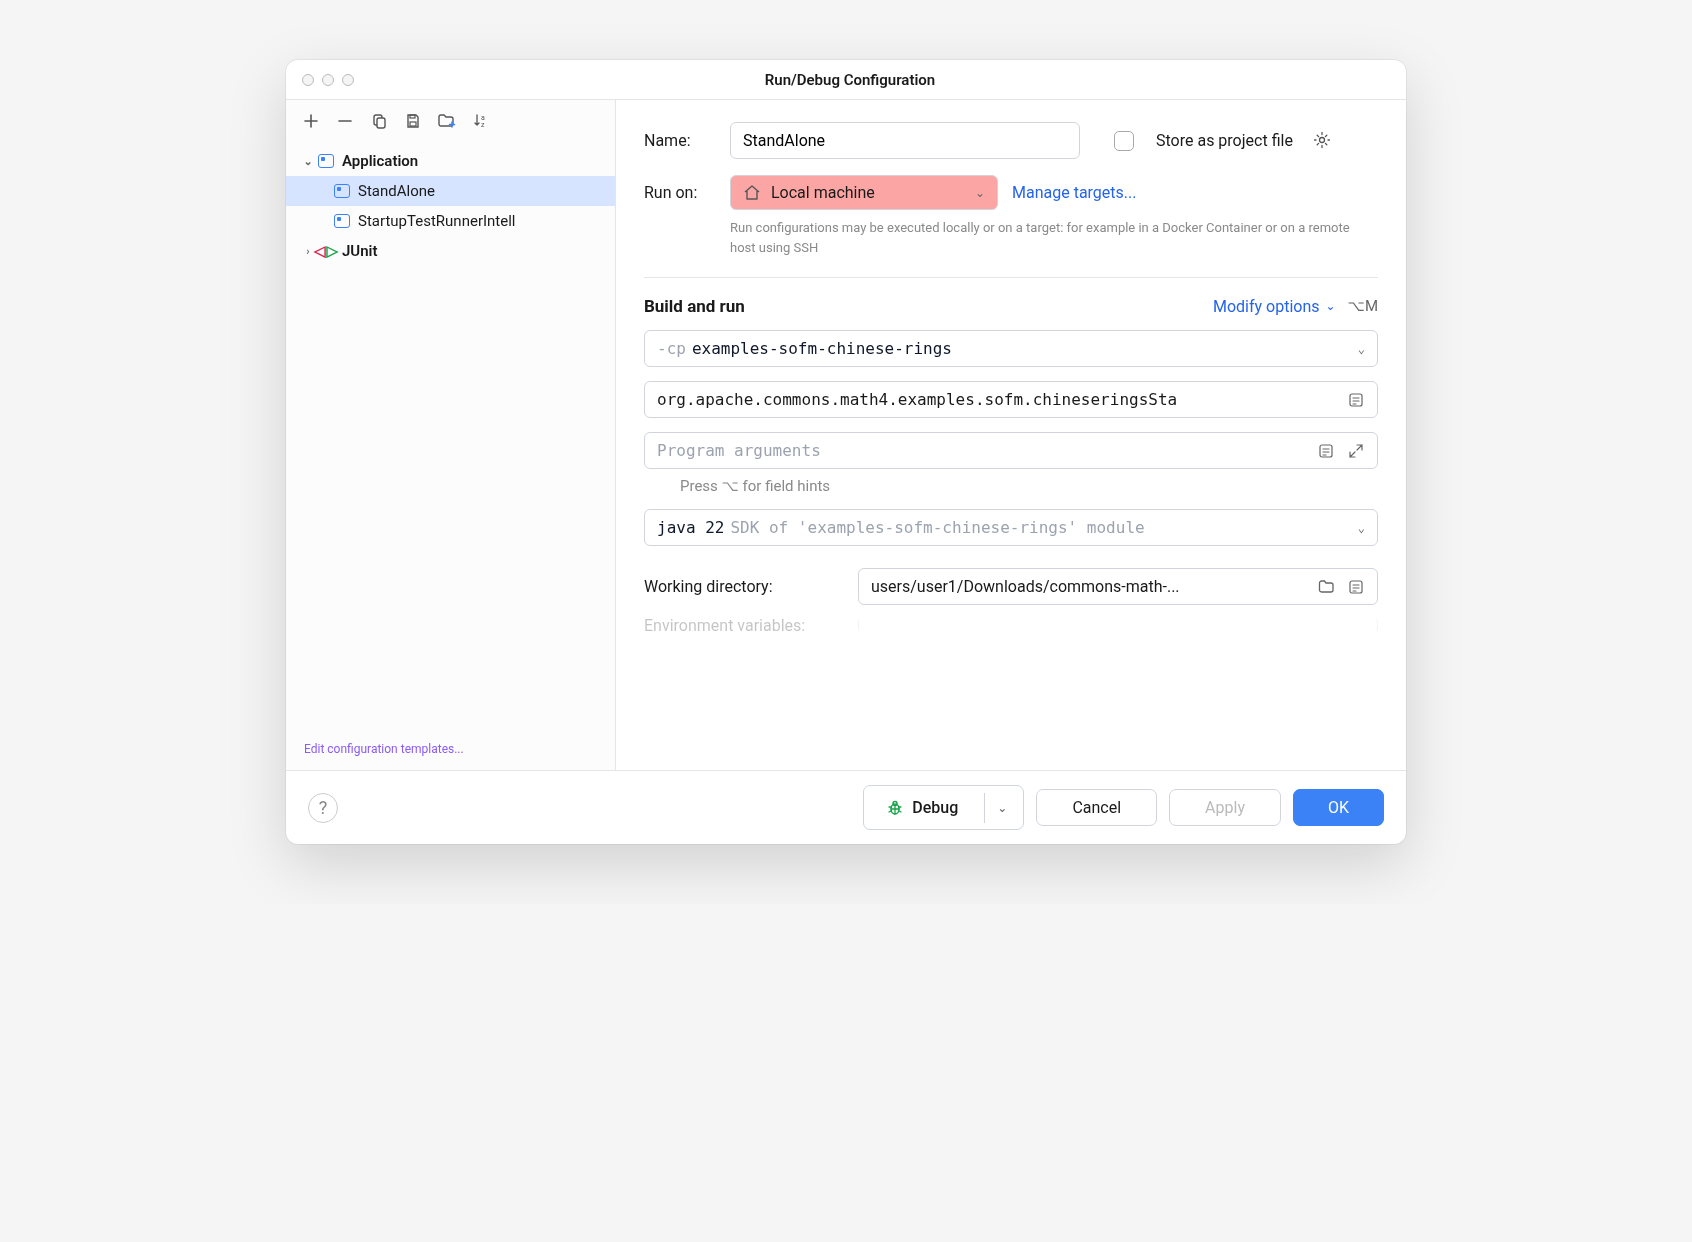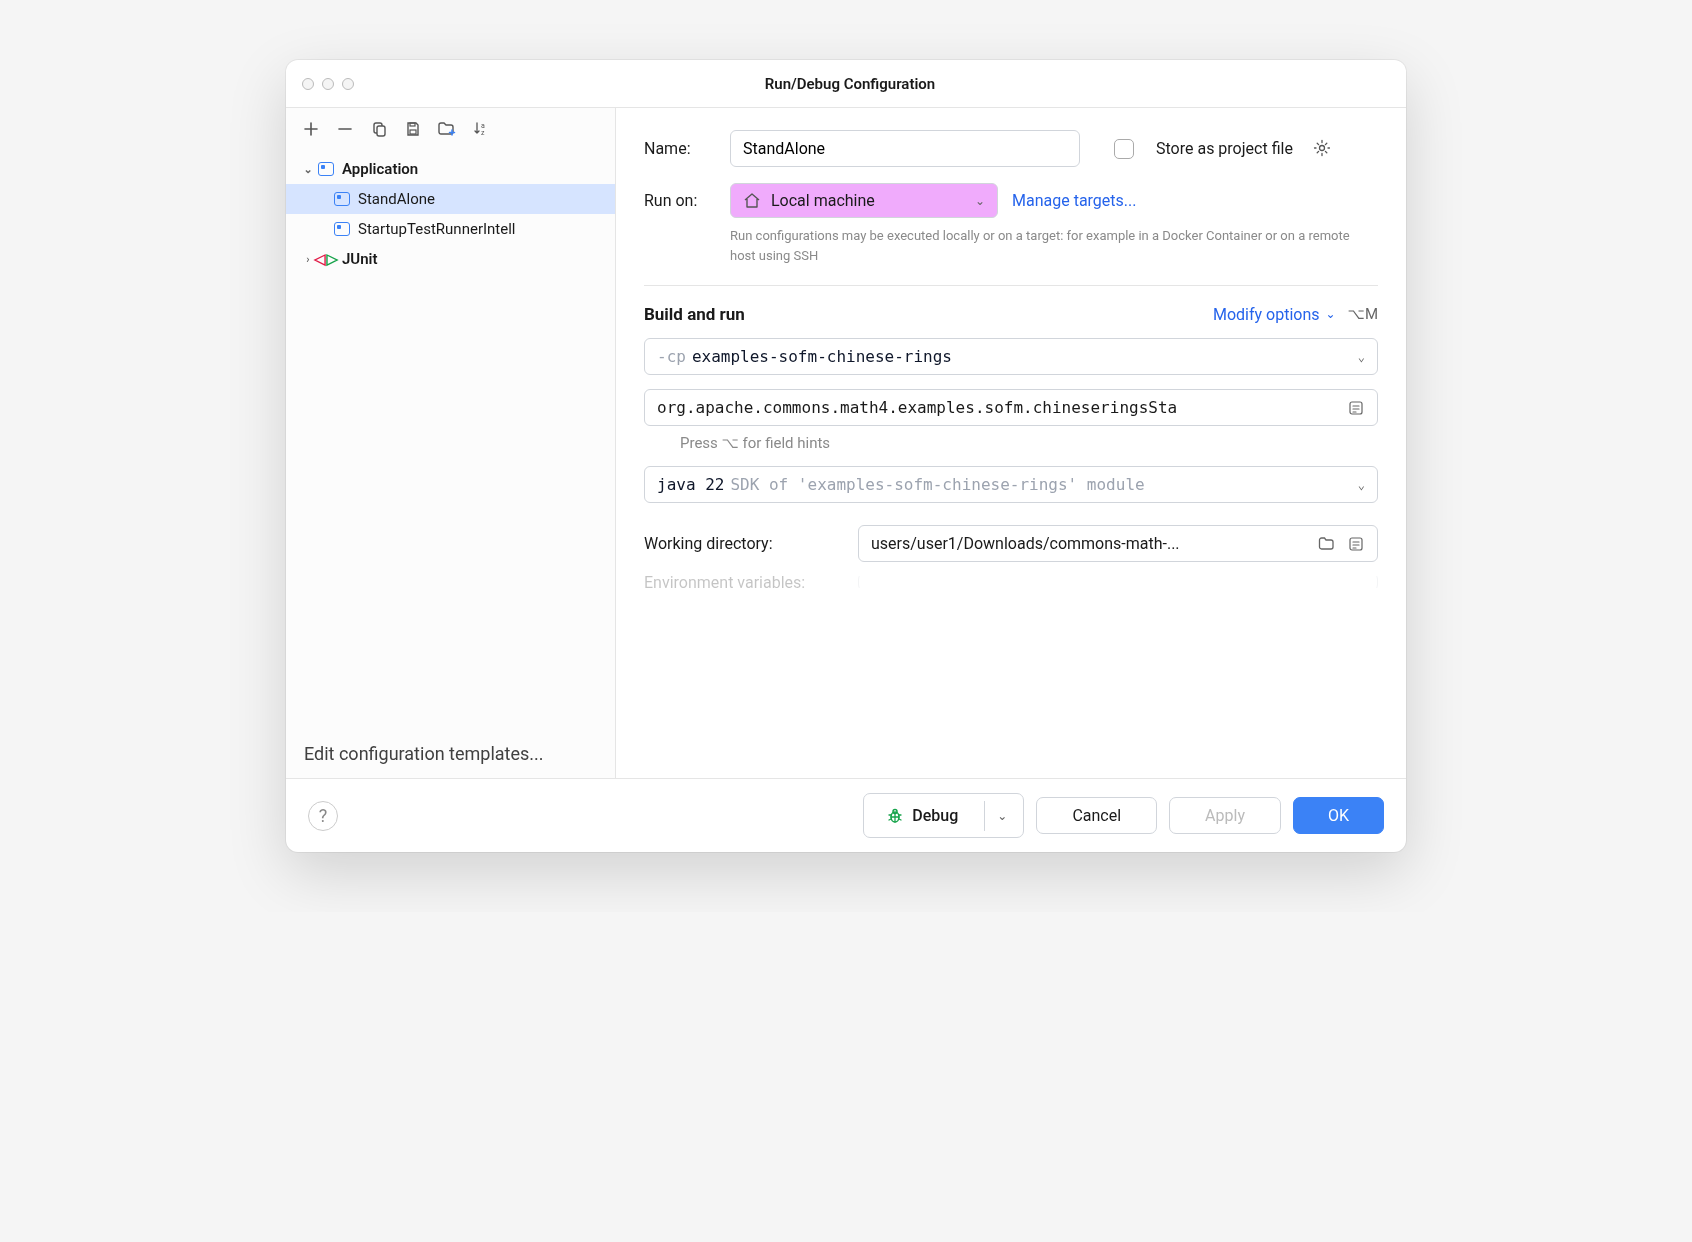--- a/index.html
+++ b/index.html
@@ -16,21 +16,21 @@
     .dialog {
       width: 1120px;
       background: #fff;
       border-radius: 12px;
       box-shadow: 0 20px 60px rgba(0,0,0,0.15), 0 0 0 1px rgba(0,0,0,0.05);
       overflow: hidden;
       display: flex;
       flex-direction: column;
     }
     .titlebar {
-      height: 48px;
+      height: 40px;
       display: flex;
       align-items: center;
       justify-content: center;
       position: relative;
       border-bottom: 1px solid #e5e5e5;
       padding-left: 8px;
     }
     .traffic-lights {
       position: absolute;
       left: 16px;
@@ -110,22 +110,22 @@
     }
     .app-icon::before {
       content: ""; position: absolute; top: 2px; left: 2px;
       width: 4px; height: 4px; background: #3b82f6; border-radius: 1px;
     }
     .junit-icon { display: inline-flex; gap: 1px; }
     .junit-icon span:first-child { color: #e11d48; }
     .junit-icon span:last-child { color: #16a34a; }
     .sidebar-footer {
       padding: 14px 18px;
-      color: #404040;
-      font-size: 18px;
+      color: #8b5cf6;
+      font-size: 12px;
       cursor: pointer;
     }
     .main {
       flex: 1;
       padding: 22px 28px 10px 28px;
       display: flex;
       flex-direction: column;
       overflow: hidden;
     }
     .form-row {
@@ -160,21 +160,21 @@
     }
     .select {
       border: 1px solid #d1d5db;
       border-radius: 6px;
       padding: 7px 12px;
       font-size: 16px;
       display: flex;
       align-items: center;
       gap: 10px;
       width: 268px;
-      background: #f0abfc;
+      background: #fca5a5;
       cursor: pointer;
     }
     .select .chev { margin-left: auto; color: #666; font-size: 12px; }
     .link { color: #2563eb; font-size: 16px; cursor: pointer; }
     .hint {
       color: #8a8a8a;
       font-size: 13px;
       line-height: 1.5;
       margin-left: 86px;
       margin-bottom: 20px;
@@ -393,20 +393,34 @@
       <div class="field">
         <span class="mono-dark cutoff" style="flex:1">org.apache.commons.math4.examples.sofm.chineseringsSta</span>
         <span class="action-icon">
           <svg width="16" height="16" viewBox="0 0 16 16">
               <rect x="2" y="2" width="12" height="12" rx="2" fill="none" stroke="currentColor" stroke-width="1.2"></rect>
               <path d="M5 6h6M5 9h6M5 12h3" stroke="currentColor" stroke-width="1.2" stroke-linecap="round"></path>
             </svg>
         </span>
       </div>
 
+      <div class="field">
+        <span class="placeholder" style="flex:1">Program arguments</span>
+        <span class="action-icon">
+          <svg width="16" height="16" viewBox="0 0 16 16">
+              <rect x="2" y="2" width="12" height="12" rx="2" fill="none" stroke="currentColor" stroke-width="1.2"></rect>
+              <path d="M5 6h6M5 9h6M5 12h3" stroke="currentColor" stroke-width="1.2" stroke-linecap="round"></path>
+            </svg>
+        </span>
+        <span class="action-icon">
+          <svg width="16" height="16" viewBox="0 0 16 16">
+              <path d="M9 2h5v5M7 14H2V9M14 2l-5 5M2 14l5-5" stroke="currentColor" stroke-width="1.2" fill="none" stroke-linecap="round"></path>
+            </svg>
+        </span>
+      </div>
       <div class="small-hint">Press ⌥ for field hints</div>
 
       <div class="field" style="margin-bottom: 22px;">
         <span class="mono-dark">java 22</span>
         <span class="mono-gray">SDK of 'examples-sofm-chinese-rings' module</span>
         <span class="chev">⌄</span>
       </div>
 
       <div class="row2">
         <div class="label2">Working directory:</div>

